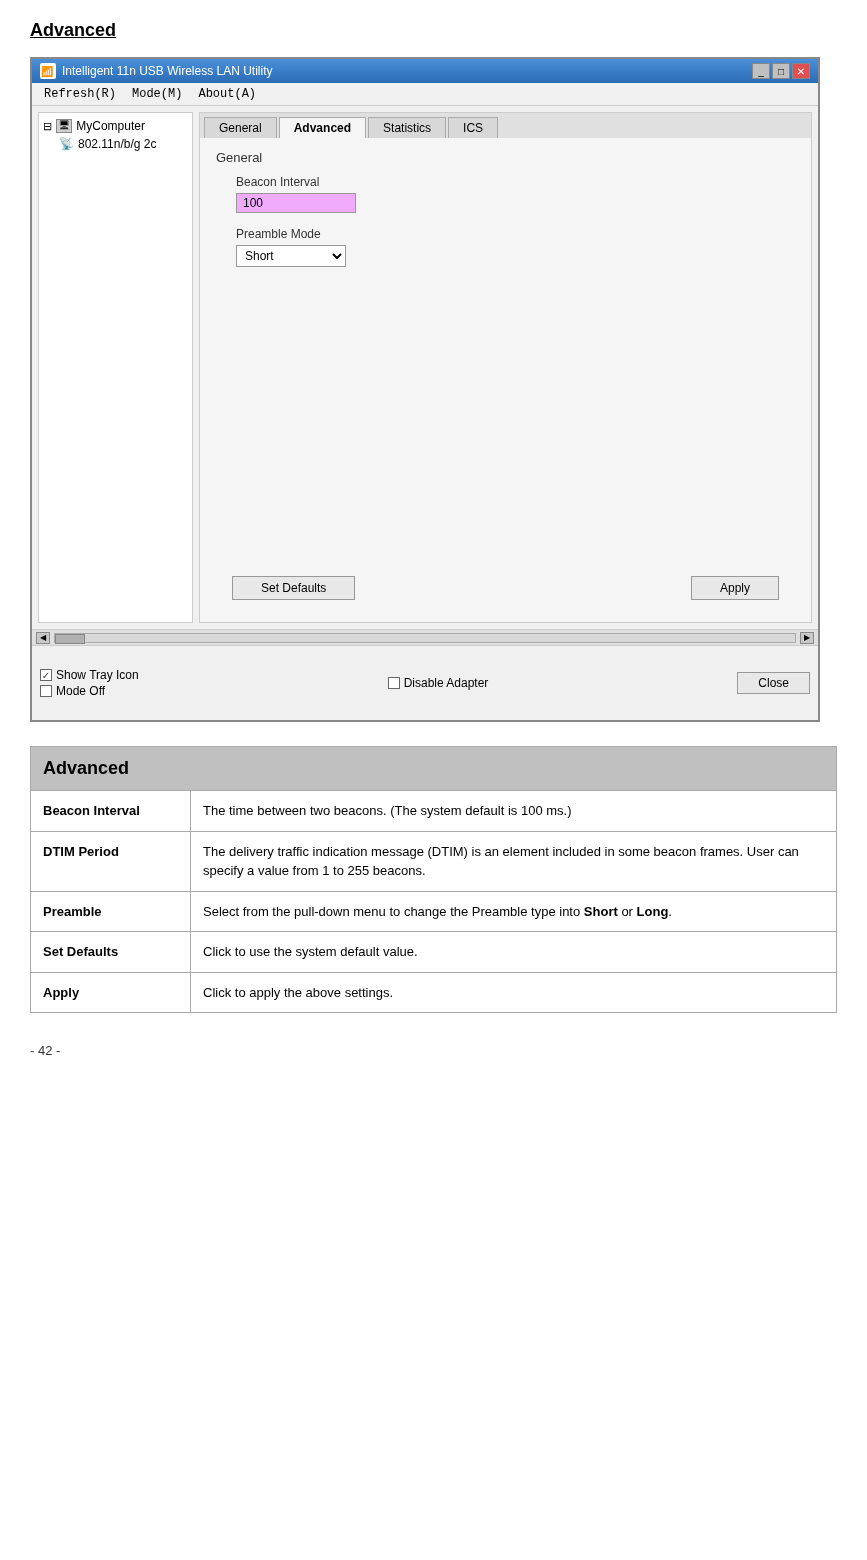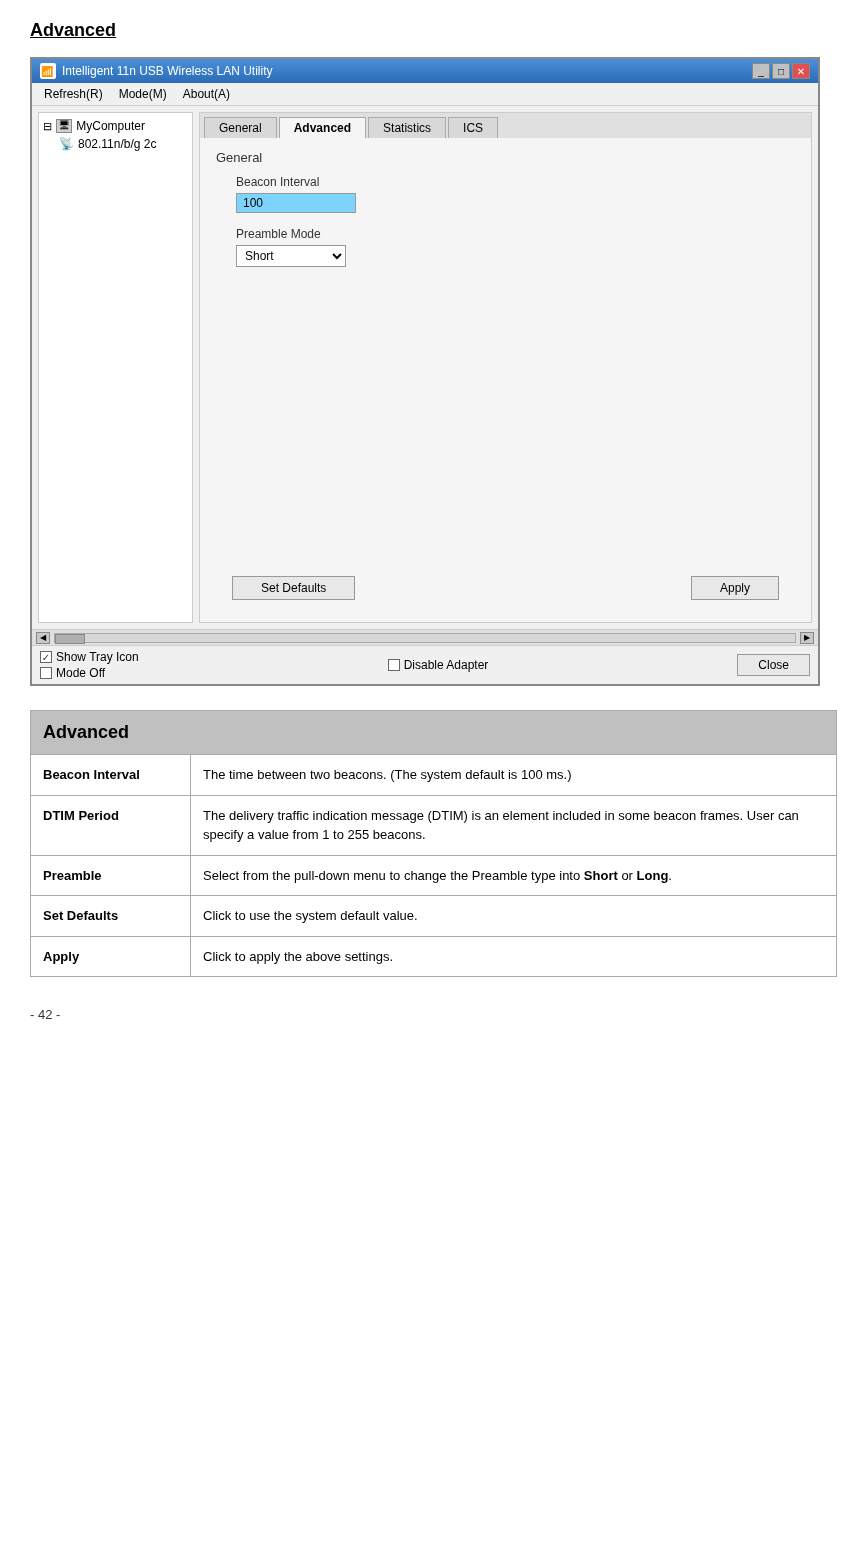--- a/index.html
+++ b/index.html
@@ -76,20 +76,21 @@
 
     .titlebar-btn.close { background: #e05050; color: #fff; }
 
     .window-menubar {
       background: #f0f0f0;
       display: flex;
       gap: 0;
       padding: 2px 4px;
       border-bottom: 1px solid #ccc;
       font-size: 12px;
+      font-family: Liberation Mono, monospace;
     }
 
     .menu-item {
       padding: 2px 8px;
       cursor: pointer;
     }
 
     .window-body {
       display: flex;
       padding: 6px;
@@ -183,21 +184,21 @@
       font-size: 12px;
       margin-bottom: 4px;
       color: #333;
     }
 
     .field-input {
       border: 1px solid #999;
       padding: 2px 6px;
       font-size: 12px;
       width: 120px;
-      background: #7dd3fc;
+      background: #f0abfc;
       outline: none;
     }
 
     .field-input.normal-bg {
       background: #fff;
     }
 
     .field-select-container {
       display: flex;
       align-items: center;
@@ -263,21 +264,21 @@
       width: 30px;
       height: 10px;
       background: #b0b0b0;
       border: 1px solid #888;
     }
 
     
     .window-footer {
       background: #f0f0f0;
       border-top: 1px solid #ccc;
-      padding: 4px 8px;
+      padding: 22px 8px;
       display: flex;
       align-items: center;
       justify-content: space-between;
     }
 
     .footer-left {
       display: flex;
       flex-direction: column;
       gap: 2px;
     }

